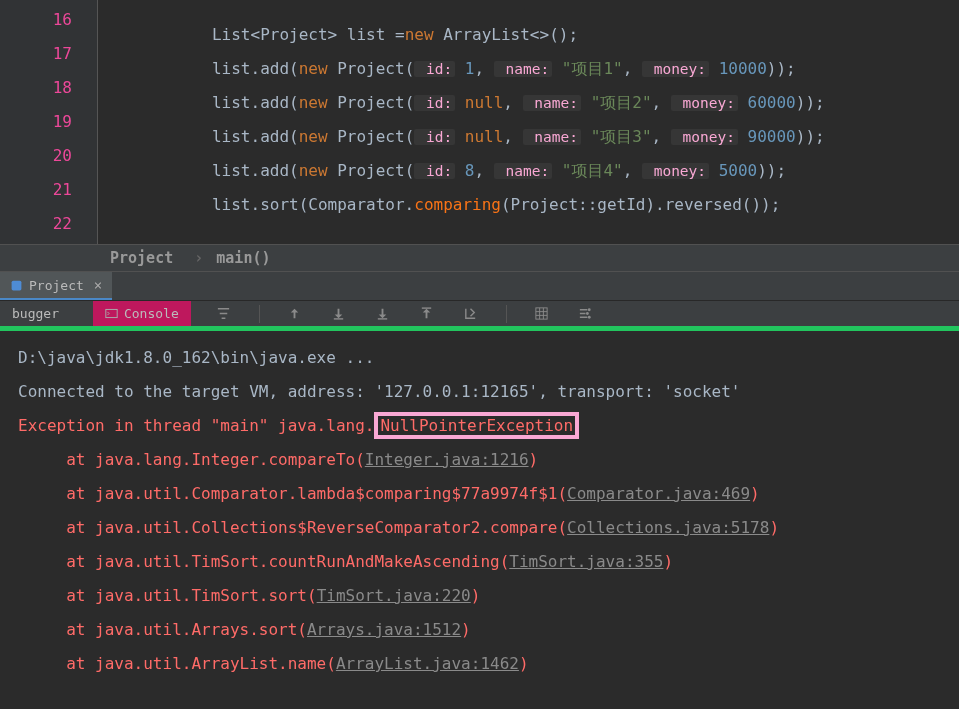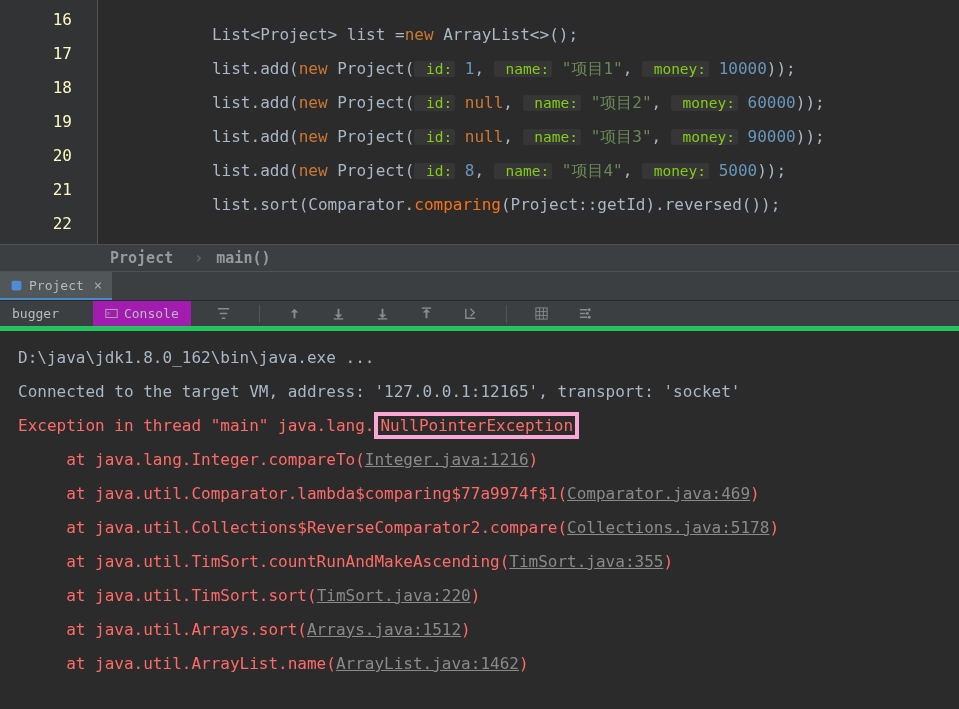--- a/index.html
+++ b/index.html
@@ -13,40 +13,40 @@
   overflow: hidden;
 }
 .editor-area {
   display: flex;
   height: 244px;
   background: #2b2b2b;
 }
 .gutter {
   width: 98px;
   background: #313335;
-  color: #fef9c3;
+  color: #ec4899;
   text-align: right;
   padding-right: 25px;
   border-right: 1px solid #555;
   padding-top: 3px;
 }
 .gutter div { height: 34px; line-height: 34px; font-size: 16px; }
 .code {
   flex: 1;
   padding-left: 8px;
   padding-top: 18px;
   background: #2b2b2b;
 }
 .code-line { height: 34px; line-height: 34px; white-space: pre; font-size: 16px; }
 .kw { color: #cc7832; }
 .str { color: #6a8759; }
 .num { color: #6897bb; }
 .ident { color: #a9b7c6; }
 .static { color: #f97316; }
-.hint { background: #363636; color: #84cc16; padding: 0 3px; border-radius: 2px; font-size: 14.5px; }
+.hint { background: #363636; color: #f9a8d4; padding: 0 3px; border-radius: 2px; font-size: 14.5px; }
 
 .breadcrumb {
   background: #3c3f41;
   padding: 4px 15px 4px 110px;
   font-size: 15px;
   color: #bbb;
   border-top: 1px solid #515151;
   font-weight: bold;
 }
 .breadcrumb span { margin-right: 8px; color: #999; }
@@ -81,21 +81,21 @@
   gap: 22px;
   padding-right: 10px;
 }
 .tool-tab {
   padding: 5px 12px;
   color: #bbb;
   font-size: 13px;
 }
 .tool-tab.inactive { background: #3c3f41; }
 .tool-tab.active {
-  background: #a21caf;
+  background: #be185d;
   display: flex;
   align-items: center;
   gap: 6px;
 }
 .tool-tab.active svg { width: 13px; height: 13px; }
 .tool-icon {
   color: #8a8a8a;
   display: flex;
   align-items: center;
   justify-content: center;

